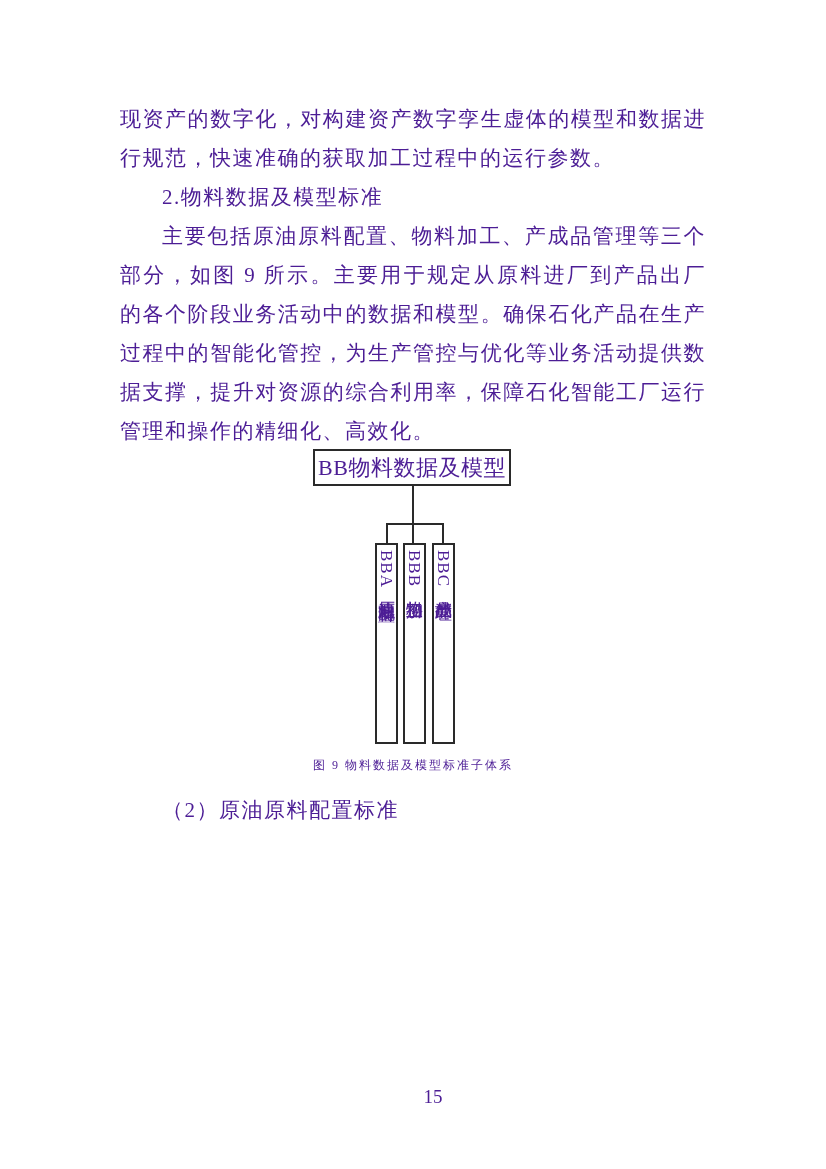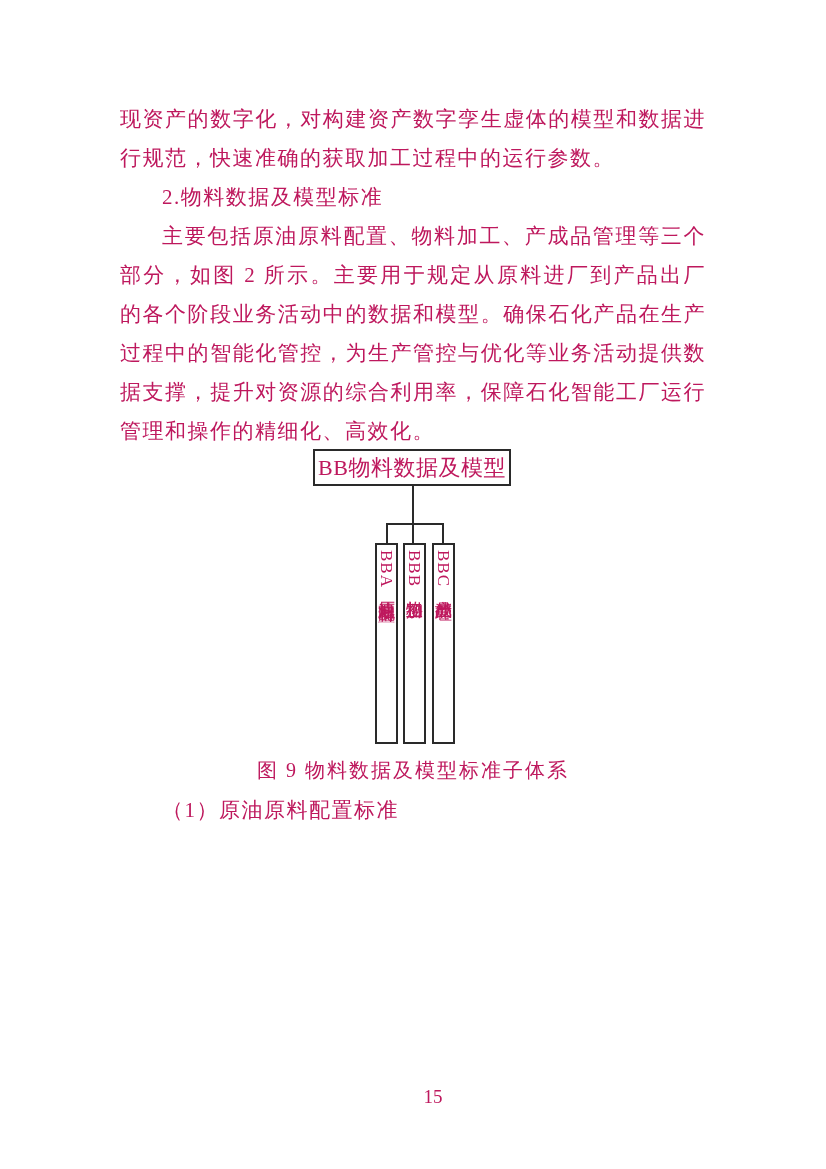--- a/index.html
+++ b/index.html
@@ -6,21 +6,21 @@
     margin: 0;
     padding: 0;
     background: #ffffff;
   }
   .page {
     position: relative;
     width: 826px;
     height: 1169px;
     background: #ffffff;
     font-family: "Liberation Serif", "DejaVu Serif", serif;
-    color: #be185d;
+    color: #4c1d95;
     overflow: hidden;
   }
   .text-block {
     position: absolute;
     left: 120px;
     width: 586px;
   }
   .text-block p {
     margin: 0;
     font-size: 21px;
@@ -72,59 +72,59 @@
   .cb1 { left: 375px; }
   .cb2 { left: 403px; }
   .cb3 { left: 432px; }
 
   .caption {
     position: absolute;
     left: 120px;
     top: 757px;
     width: 586px;
     text-align: center;
-    font-size: 20px;
+    font-size: 12px;
     letter-spacing: 2px;
   }
   .page-number {
     position: absolute;
     left: 0;
     top: 1086px;
     width: 100%;
     text-align: center;
     font-size: 19px;
     margin-left: 20px;
   }
 </style>
 </head>
 <body>
 
 <div class="page">
 
   <div class="text-block tb1">
     <p>现资产的数字化，对构建资产数字孪生虚体的模型和数据进行规范，快速准确的获取加工过程中的运行参数。</p>
     <p class="indent">2.物料数据及模型标准</p>
-    <p class="indent">主要包括原油原料配置、物料加工、产成品管理等三个部分，如图 2 所示。主要用于规定从原料进厂到产品出厂的各个阶段业务活动中的数据和模型。确保石化产品在生产过程中的智能化管控，为生产管控与优化等业务活动提供数据支撑，提升对资源的综合利用率，保障石化智能工厂运行管理和操作的精细化、高效化。</p>
+    <p class="indent">主要包括原油原料配置、物料加工、产成品管理等三个部分，如图 9 所示。主要用于规定从原料进厂到产品出厂的各个阶段业务活动中的数据和模型。确保石化产品在生产过程中的智能化管控，为生产管控与优化等业务活动提供数据支撑，提升对资源的综合利用率，保障石化智能工厂运行管理和操作的精细化、高效化。</p>
   </div>
 
   <div>
     <div class="root-box">BB物料数据及模型</div>
 
     <div class="fig-line" style="left:412px; top:485px; width:2px; height:40px;"></div>
     <div class="fig-line" style="left:386px; top:523px; width:58px; height:2px;"></div>
     <div class="fig-line" style="left:386px; top:523px; width:2px; height:21px;"></div>
     <div class="fig-line" style="left:412px; top:523px; width:2px; height:21px;"></div>
     <div class="fig-line" style="left:442px; top:523px; width:2px; height:21px;"></div>
 
     <div class="child-box cb1">BBA原油原料配置</div>
     <div class="child-box cb2">BBB物料加工</div>
     <div class="child-box cb3">BBC产成品管理</div>
   </div>
 
   <div class="caption">图 9 物料数据及模型标准子体系</div>
 
   <div class="text-block tb2">
-    <p class="indent">（1）原油原料配置标准</p>
+    <p class="indent">（2）原油原料配置标准</p>
   </div>
 
   <div class="page-number">15</div>
 
 </div>
 
 </body></html>

